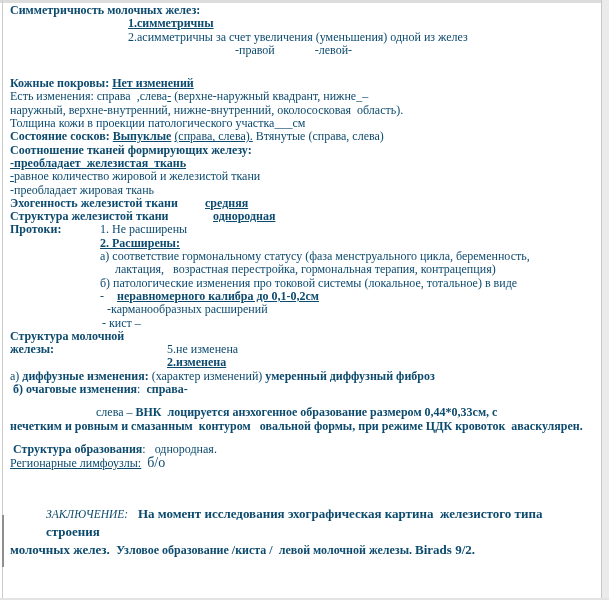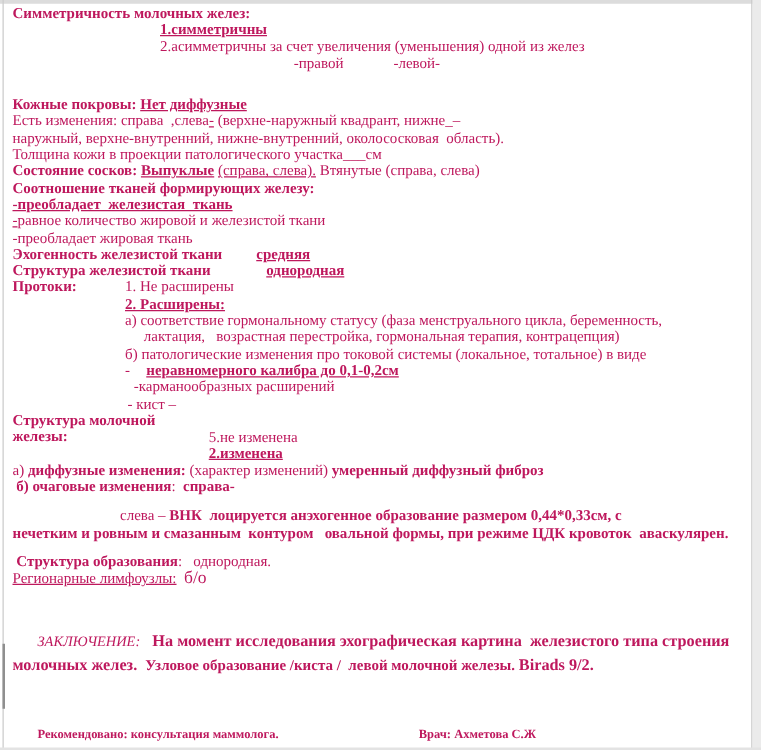--- a/index.html
+++ b/index.html
@@ -1,19 +1,19 @@
 <!DOCTYPE html>
 <html><head>
 <meta charset="utf-8">
 <style>
   html,body{margin:0;padding:0;}
   body{background:#f4f4f4;font-family:"Liberation Serif","DejaVu Serif",serif;}
   .page{
     position:relative;width:609px;height:600px;background:#ffffff;
-    overflow:hidden;color:#be185d;
+    overflow:hidden;color:#0c4a6e;
   }
   .edge-top{position:absolute;left:0;top:0;width:609px;height:3px;background:#dcdcdc;}
   .edge-left{position:absolute;left:2px;top:0;width:1px;height:600px;background:#cccccc;}
   .edge-left-dark{position:absolute;left:2px;top:515px;width:2px;height:52px;background:#8f8f8f;}
   .edge-right-line{position:absolute;left:601px;top:0;width:1px;height:600px;background:#c8c8c8;}
   .edge-right-fill{position:absolute;left:602px;top:0;width:7px;height:600px;background:#ebebeb;}
   .edge-bottom{position:absolute;left:0;top:598px;width:609px;height:2px;background:#e3e3e3;}
   .content{
     position:absolute;left:10px;top:4px;width:588px;
     font-size:12px;line-height:13.3px;
@@ -28,21 +28,21 @@
   .iw203{display:inline-block;width:203px;}
   .iw17{display:inline-block;width:17px;}
   .ml185{margin-left:118px;}
   .ml225{margin-left:225px;}
   .ml90{margin-left:90px;}
   .ml105{margin-left:105px;}
   .ml97{margin-left:97px;}
   .ml92{margin-left:92px;}
   .ml157{margin-left:157px;}
   .ml133{margin-left:86px;}
-  .ml20{margin-left:20px;}
+  .ml20{margin-left:36px;}
   .gap40{display:inline-block;width:40px;}
   .sp20{height:20px;}
   .sp10{height:10px;}
   .sp34{height:34px;}
   .sp40{height:40px;}
   .concl{font-size:13px;line-height:18px;font-weight:bold;}
   .concl-label{font-size:11.5px;font-style:italic;font-weight:normal;}
   .concl-small{font-size:12px;}
   .small{font-size:14px;}
   .footer-row{position:relative;font-size:10px;font-weight:bold;}
@@ -61,21 +61,21 @@
 
   <div class="content">
 
     <div class="line"><span class="b">Симметричность молочных желез:</span></div>
     <div class="line ml185"><span class="bu">1.симметричны</span></div>
     <div class="line ml185"><span>2.асимметричны за счет увеличения (уменьшения) одной из желез</span></div>
     <div class="line ml225"><span>-правой</span><span class="gap40"></span><span>-левой-</span></div>
 
     <div class="sp20"></div>
 
-    <div class="line"><span class="b">Кожные покровы: </span><span class="bu">Нет диффузные</span></div>
+    <div class="line"><span class="b">Кожные покровы: </span><span class="bu">Нет изменений</span></div>
     <div class="line"><span>Есть изменения: справа  ,слева</span><span class="u">-</span><span> (верхне-наружный квадрант, нижне_–</span></div>
     <div class="line"><span>наружный, верхне-внутренний, нижне-внутренний, околососковая  область).</span></div>
     <div class="line"><span>Толщина кожи в проекции патологического участка___см</span></div>
 
     <div class="line"><span class="b">Состояние сосков: </span><span class="bu">Выпуклые</span><span> </span><span class="u">(справа, слева).</span><span> Втянутые (справа, слева)</span></div>
 
     <div class="line"><span class="b">Соотношение тканей формирующих железу:</span></div>
     <div class="line"><span class="bu">-преобладает  железистая  ткань</span></div>
     <div class="line"><span class="u">-</span><span>равное количество жировой и железистой ткани</span></div>
     <div class="line"><span>-преобладает жировая ткань</span></div>

